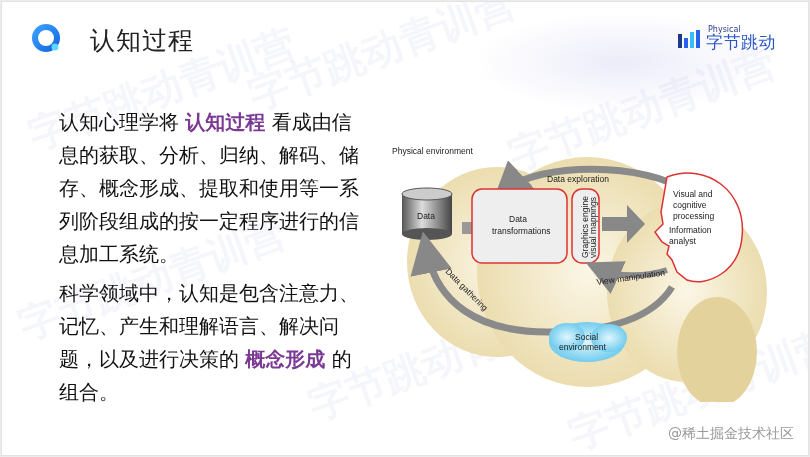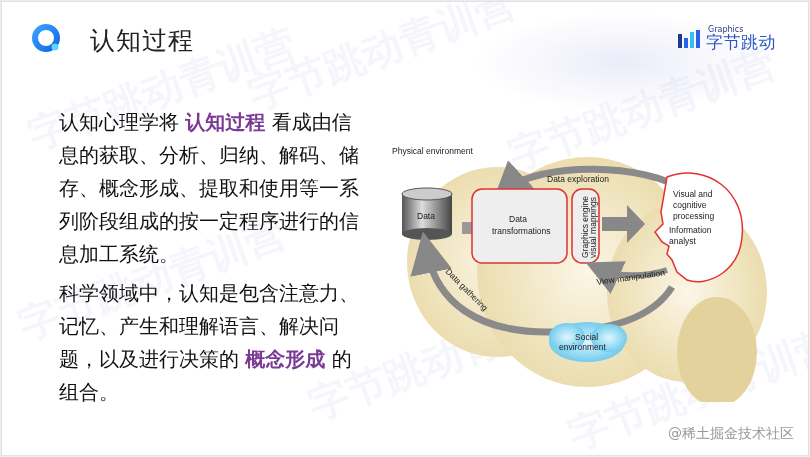--- a/index.html
+++ b/index.html
@@ -47,21 +47,21 @@
   <div class="title">认知过程</div>
 
   <div class="brand">
     <div class="brand-bars">
       <span style="height:14px;background:#1e3a8a"></span>
       <span style="height:10px;background:#2563eb"></span>
       <span style="height:16px;background:#38bdf8"></span>
       <span style="height:18px;background:#2563eb"></span>
     </div>
     <div class="brand-text">
-      <span class="brand-en">Graphics</span>
+      <span class="brand-en">Physical</span>
       <span class="brand-cn">字节跳动</span>
     </div>
   </div>
 
   <div class="body-text">
     <p class="para"><span>认知心理学将 </span><span class="hl">认知过程</span><span> 看成由信息的获取、分析、归纳、解码、储存、概念形成、提取和使用等一系列阶段组成的按一定程序进行的信息加工系统。</span></p>
     <p class="para"><span>科学领域中，认知是包含注意力、记忆、产生和理解语言、解决问题，以及进行决策的 </span><span class="hl">概念形成</span><span> 的组合。</span></p>
   </div>
 
   <svg class="figure" viewBox="0 0 390 260">

